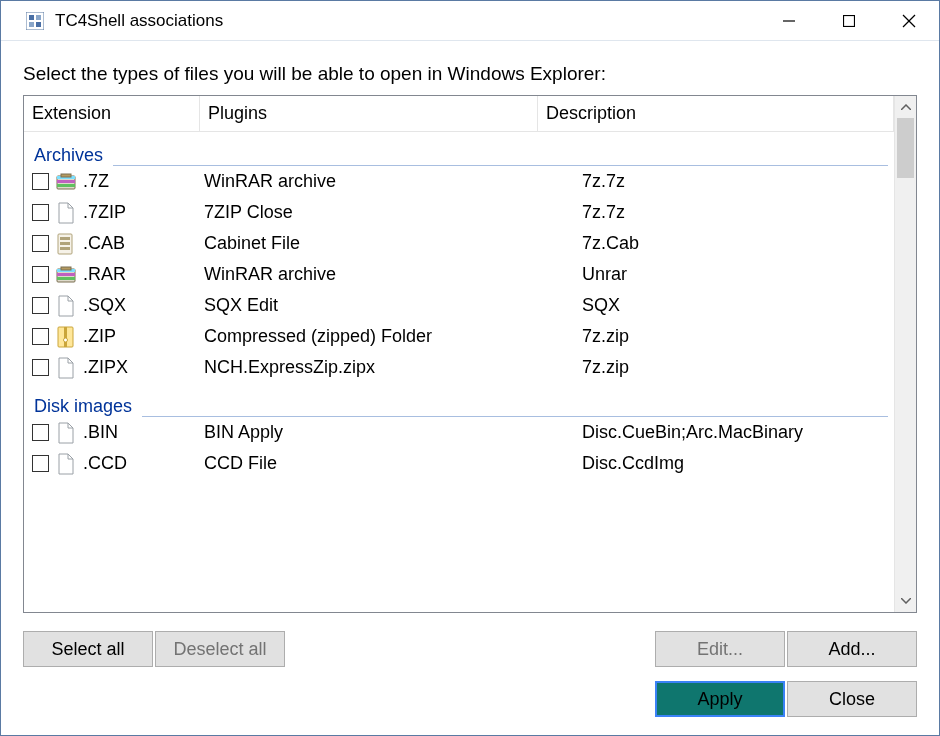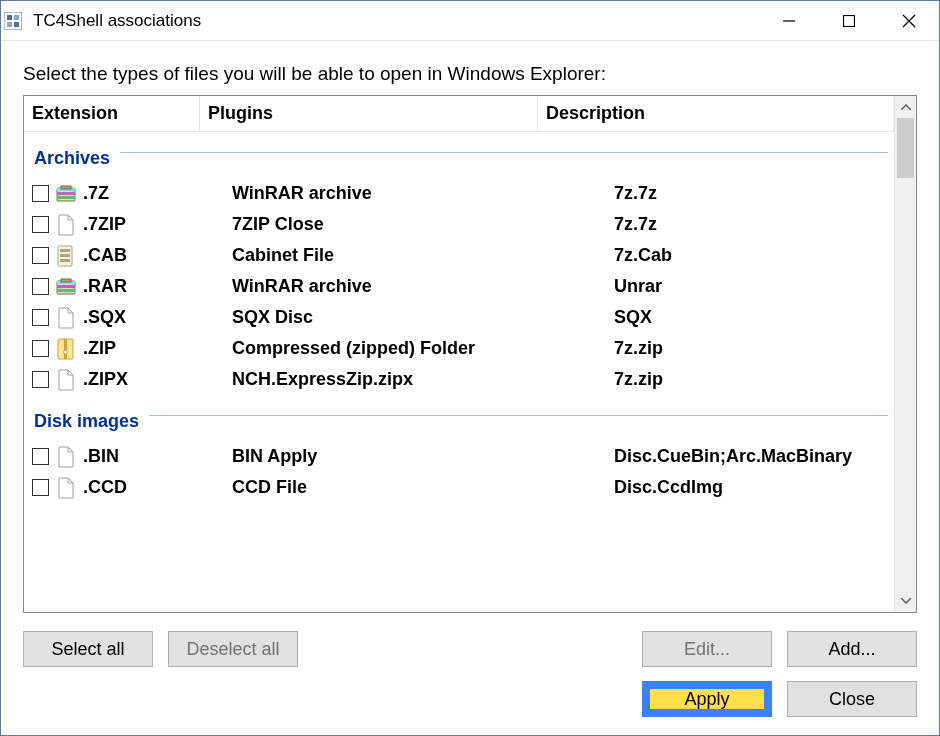--- a/index.html
+++ b/index.html
@@ -19,21 +19,21 @@
     background:#fff;
     display:flex;
     flex-direction:column;
   }
   
   .titlebar {
     height: 40px;
     display:flex;
     align-items:center;
     border-bottom:1px solid #dfe6ee;
-    padding-left:2px;
+    padding-left:24px;
   }
   .titlebar .app-icon {
     width:20px; height:20px; margin-right:10px;
     display:flex; align-items:center; justify-content:center;
   }
   .titlebar .title {
     flex:1;
     font-size:17px;
     color:#000;
   }
@@ -56,21 +56,20 @@
     font-size:19px;
     color:#000;
     margin-bottom:10px;
   }
   .listbox {
     flex:1;
     border:1px solid #828790;
     display:flex;
     background:#fff;
     min-height:0;
-    font-weight:bold;
   }
   .listinner {
     flex:1;
     overflow:hidden;
     position:relative;
   }
   .colheaders {
     display:flex;
     height:36px;
     background:#fff;
@@ -85,50 +84,49 @@
     color:#000;
   }
   .col-ext  { width:176px; }
   .col-desc { width:356px; }
   .col-plug { flex:1; }
   .rows { }
   .group {
     color:#003399;
     font-size:18px;
     display:flex;
-    align-items:flex-start;
+    align-items:flex-end;
     height:30px;
     padding-left:10px;
-    margin-top:16px;
+    margin-top:4px;
   }
   .group .gline {
     flex:1;
     height:1px;
     background:#a8bee0;
     margin-left:10px;
     margin-right:6px;
     margin-top:4px;
   }
   .row {
     display:flex;
     align-items:center;
     height:31px;
     font-size:18px;
     color:#000;
-    gap:28px;
   }
   .row .cell-ext {
     width:176px;
     display:flex;
     align-items:center;
     padding-left:8px;
     gap:6px;
   }
   .row .cell-desc { width:356px; padding-left:4px; }
-  .row .cell-plug { flex:1; padding-left:2px; }
+  .row .cell-plug { flex:1; padding-left:2px;margin-left:24px; }
   .chk {
     width:17px; height:17px; border:1px solid #333; background:#fff; flex-shrink:0;
   }
   .ficon {
     width:22px; height:22px; flex-shrink:0;
     display:flex; align-items:center; justify-content:center;
   }
   
   .scrollbar {
     width:22px;
@@ -142,33 +140,33 @@
   }
   .sb-down { position:absolute; bottom:0; left:0; right:0; }
   .sb-thumb {
     position:absolute; left:2px; right:2px;
     top:22px; height:60px; background:#cdcdcd;
   }
   
   .btnrow {
     display:flex;
     margin-top:18px;
-    gap:15px;
+    gap:2px;
   }
   .spacer { flex:1; }
   .btn {
     min-width:130px; height:36px;
     background:#e1e1e1;
     border:1px solid #adadad;
     display:flex; align-items:center; justify-content:center;
     font-size:18px;
     color:#000;
   }
   .btn.disabled { color:#737373; }
-  .btn.primary { border:8px solid #3b82f6; background:#fde047; }
+  .btn.primary { border:2px solid #3b82f6; background:#0f766e; }
 </style>
 </head>
 <body>
 
 <div class="window">
 
   <div class="titlebar">
     <div class="app-icon">
       <svg width="18" height="18">
         <rect x="0" y="0" width="18" height="18" fill="#fff" stroke="#5a7aa3"></rect>
@@ -282,21 +280,21 @@
               <div class="cell-ext">
                 <div class="chk"></div>
                 <div class="ficon">
                   <svg width="18" height="22">
                     <path d="M2 1 h9 l5 5 v15 h-14 z" fill="#fff" stroke="#9aa0a6"></path>
                     <path d="M11 1 v5 h5" fill="none" stroke="#9aa0a6"></path>
                   </svg>
                 </div>
                 <span>.SQX</span>
               </div>
-              <div class="cell-desc">SQX Disc</div>
+              <div class="cell-desc">SQX Edit</div>
               <div class="cell-plug">SQX</div>
             </div>
             <div class="row">
               <div class="cell-ext">
                 <div class="chk"></div>
                 <div class="ficon">
                   <svg width="20" height="22">
                     <rect x="2" y="1" width="15" height="20" rx="1" fill="#ffe79a" stroke="#caa53a"></rect>
                     <rect x="8" y="1" width="3" height="20" fill="#caa53a"></rect>
                     <circle cx="9.5" cy="14" r="2" fill="#fff" stroke="#caa53a"></circle>

